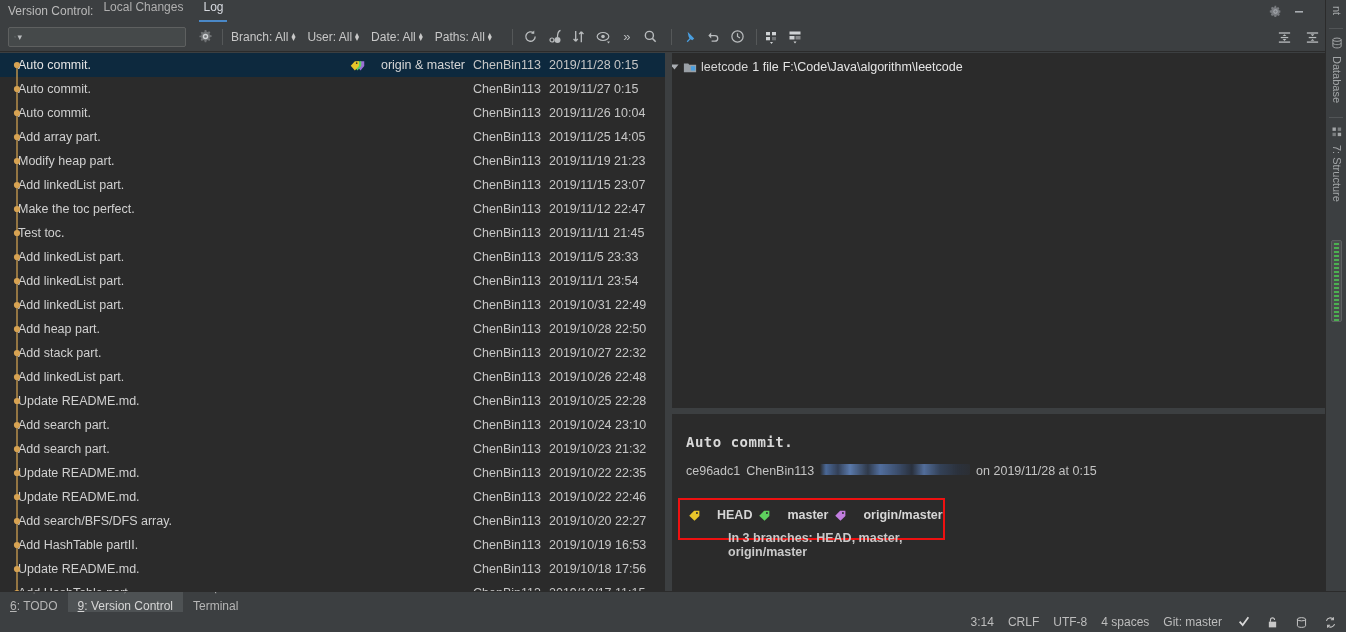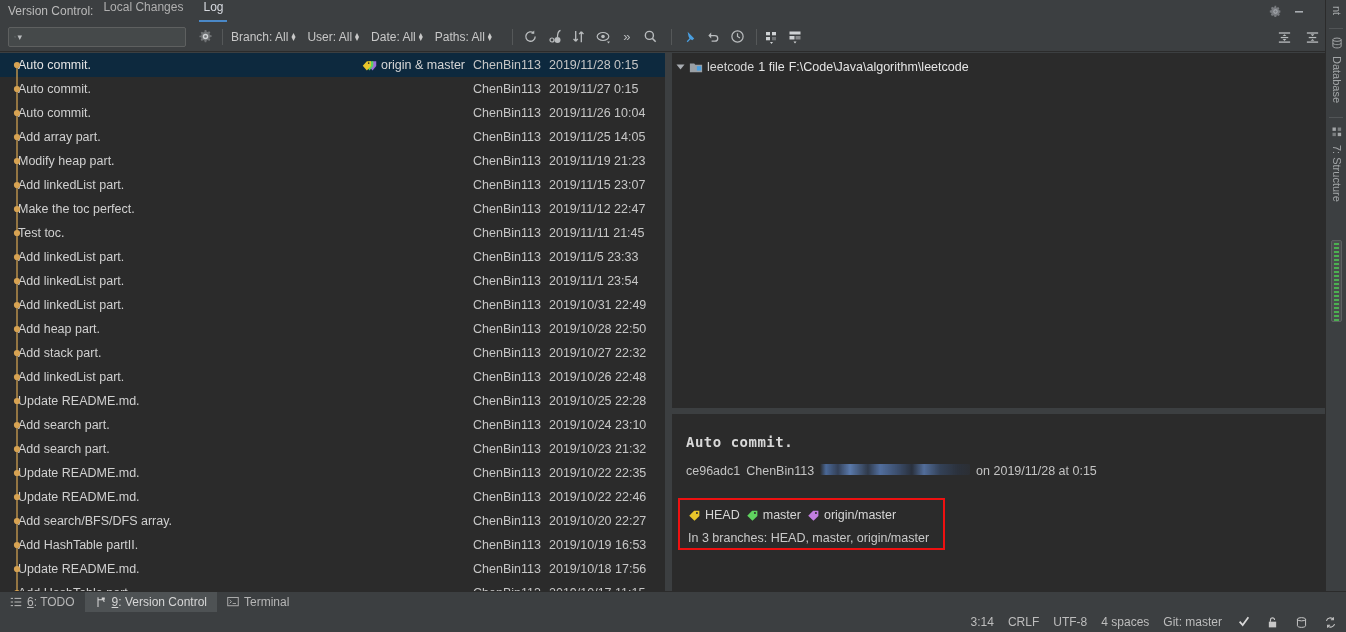--- a/index.html
+++ b/index.html
@@ -83,21 +83,21 @@
   .graph {
     position: absolute; left: 12px; top: 0; width: 14px; height: 24px;
   }
   .subj {
     margin-left: 18px; color: #d0d0d0; overflow: hidden; text-overflow: ellipsis;
   }
   .meta {
     position: absolute; right: 0; top: 0; height: 24px;
     display: flex; align-items: center; gap: 8px; padding-right: 4px;
   }
-  .refchip { display: flex; align-items: flex-end; gap: 4px; }
+  .refchip { display: flex; align-items: flex-end; gap: 16px; }
   .refname { color: #d6d6d6; font-size: 12.5px; }
   .author { color: #c6c6c6; font-size: 12.5px; width: 68px; text-align: left;}
   .date {
     color: #c6c6c6; font-size: 12.5px; width: 112px; text-align: left;
     overflow: hidden;
   }
   .list-scroll {
     position: absolute; right: 1px; top: 0; width: 9px; height: 362px;
     background: #5a5d5e; border-radius: 4px;
   }
@@ -112,21 +112,21 @@
     background: #3c3f41;
   }
 
   
   .right-top {
     position: absolute; left: 672px; top: 53px; width: 660px; height: 355px;
     background: #2b2b2b; padding-top: 4px; overflow: hidden;
   }
   .tree-row {
     display: flex; align-items: center; height: 20px; font-size: 12.5px;
-    color: #d6d6d6; padding-left: 6px; gap: 4px;
+    color: #d6d6d6; gap: 4px;
   }
   .tree-row.child { padding-left: 28px; }
   .tree-dim { color: #e5e5e5; }
   .tri {
     width: 0; height: 0; border-left: 5px solid #a9adb2;
     border-top: 4px solid transparent; border-bottom: 4px solid transparent;
     transform: rotate(90deg); margin-right: 2px;
   }
   .hsplit {
     position: absolute; left: 672px; top: 408px; width: 660px; height: 6px;
@@ -149,29 +149,30 @@
     display: inline-block; height: 11px; width: 150px;
     background:
       linear-gradient(90deg,
         rgba(70,100,150,.0) 0px, rgba(80,115,170,.85) 6px, rgba(60,85,130,.5) 18px,
         rgba(95,130,185,.9) 30px, rgba(55,80,120,.4) 48px, rgba(88,122,178,.85) 60px,
         rgba(70,100,150,.6) 78px, rgba(40,60,95,.35) 92px, rgba(92,126,182,.8) 104px,
         rgba(60,88,132,.5) 120px, rgba(45,65,100,.3) 138px, rgba(50,70,105,.15) 150px);
       filter: blur(.6px); border-radius: 1px;
   }
   .cd-box {
-    position: absolute; left: 6px; top: 84px; width: 267px; height: 52px;
+    position: absolute; left: 6px; top: 84px; width: 267px; height: 42px;
     border: 2px solid #ee1111;
+    font-weight: bold;
   }
   .cd-refs {
     display: flex; align-items: center; gap: 6px;
     padding: 8px 0 0 8px; font-size: 12.5px; color: #d6d6d6;
   }
   .cd-branches {
-    padding: 9px 0 0 8px; font-size: 12.5px; color: #c9c9c9;
+    padding: 9px 0 0 8px; font-size: 12.5px; color: #c9c9c9; margin-left: 40px;
   }
 
   
   .rstrip {
     position: absolute; right: 0; top: 0; width: 21px; height: 591px;
     background: #3c3f41; border-left: 1px solid #2b2b2b;
   }
   .rstrip-item {
     writing-mode: vertical-rl; text-orientation: mixed;
     color: #a3a6a8; font-size: 11px; padding: 6px 0;
@@ -188,21 +189,21 @@
   }
 
   
   .botbar {
     position: absolute; left: 0; top: 591px; width: 1346px; height: 21px;
     background: #3c3f41; display: flex; align-items: center;
     border-top: 1px solid #2b2b2b;
   }
   .bot-tab {
     display: flex; align-items: center; gap: 5px; height: 21px;
-    padding: 0 10px; font-size: 12px; color: #b6b6b6;
+    padding: 0 10px; font-size: 12px; color: #b6b6b6; flex-direction: column;
   }
   .bot-tab.active { background: #4e5254; color: #d6d6d6; }
   .bot-tab u { text-decoration: underline; }
 
   
   .statusbar {
     position: absolute; left: 0; top: 612px; width: 1346px; height: 20px;
     background: #3c3f41; display: flex; align-items: center;
     justify-content: flex-end; gap: 14px; padding-right: 8px;
     font-size: 12px; color: #bdbdbd;

